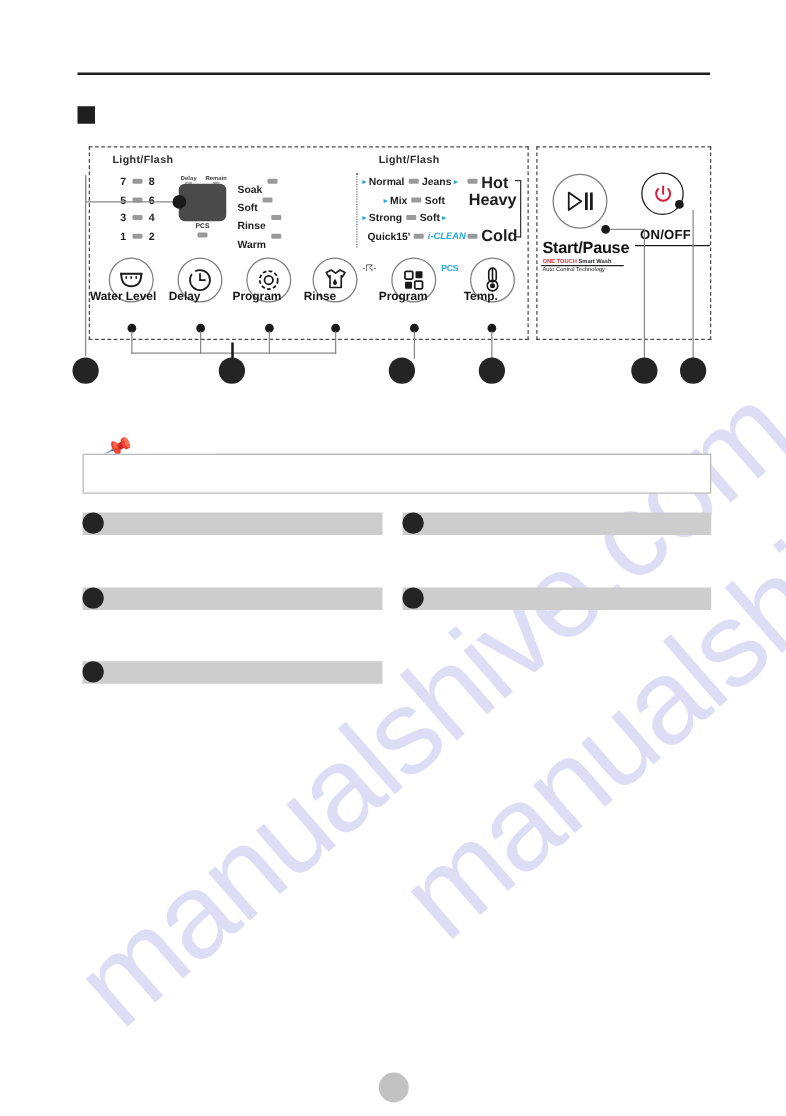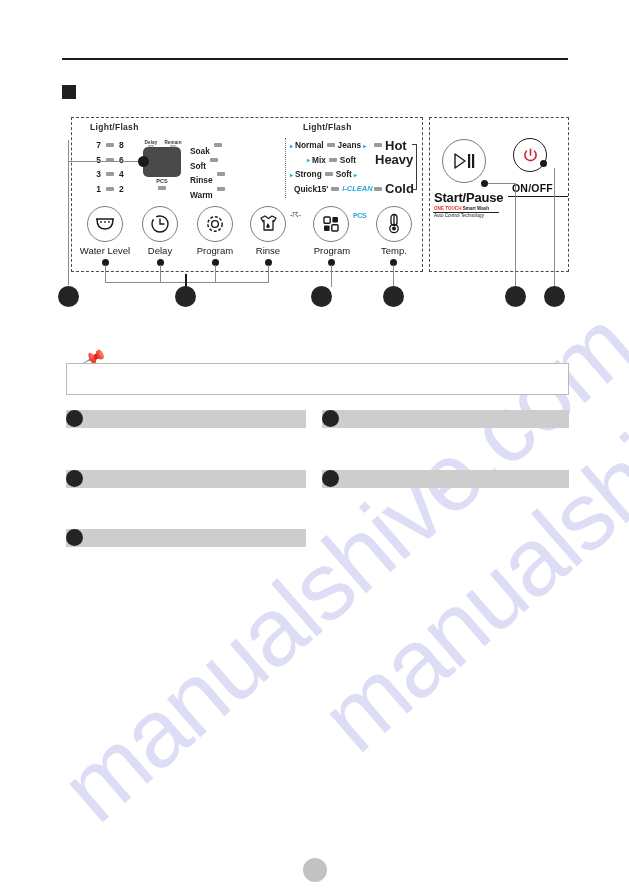--- a/index.html
+++ b/index.html
@@ -235,25 +235,24 @@
     border-radius: 50%;
     box-sizing: border-box;
     background: #fff;
     display: flex;
     align-items: center;
     justify-content: center;
     top: 206px;
   }
   .btn-lab {
     position: absolute;
-    top: 245px;
+    top: 232px;
     font-size: 9.5px;
-    font-weight: 400;
+    font-weight: 700;
     color: #161616;
-    text-align: center;
     white-space: nowrap;
   }
   .dot-sm {
     position: absolute;
     width: 7px; height: 7px;
     background: #1a1a1a;
     border-radius: 50%;
     top: 259px;
   }
 

